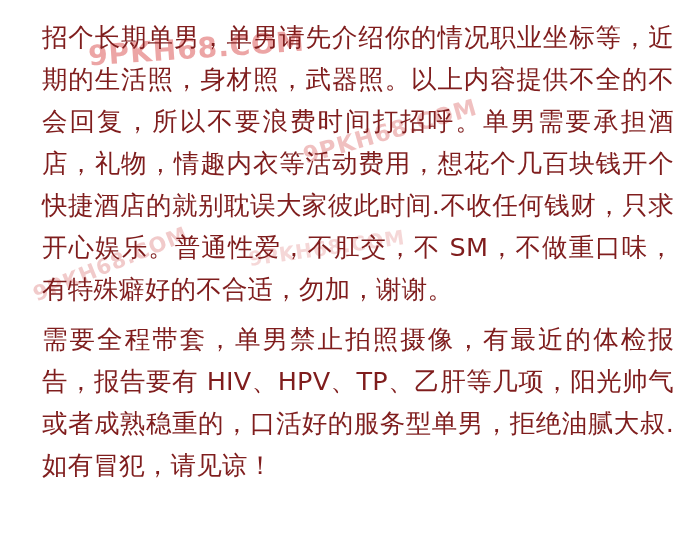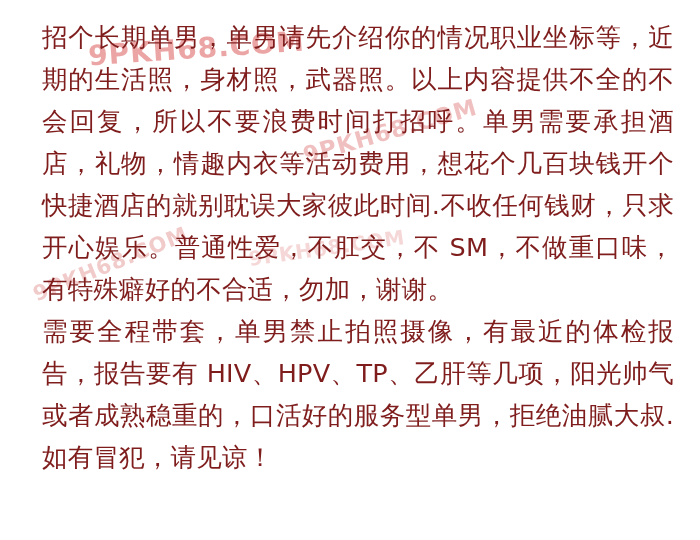--- a/index.html
+++ b/index.html
@@ -27,21 +27,21 @@
     color: #7f1d1d;
     font-size: 25.5px;
     line-height: 42px;
     letter-spacing: 0.2px;
     text-align: justify;
     text-justify: inter-ideograph;
     position: relative;
     z-index: 2;
   }
   .para + .para {
-    margin-top: 0px;
+    margin-top: 8px;
   }
   
   .wm-layer {
     position: absolute;
     inset: 0;
     z-index: 1;
     pointer-events: none;
     overflow: hidden;
   }
   .wm {

